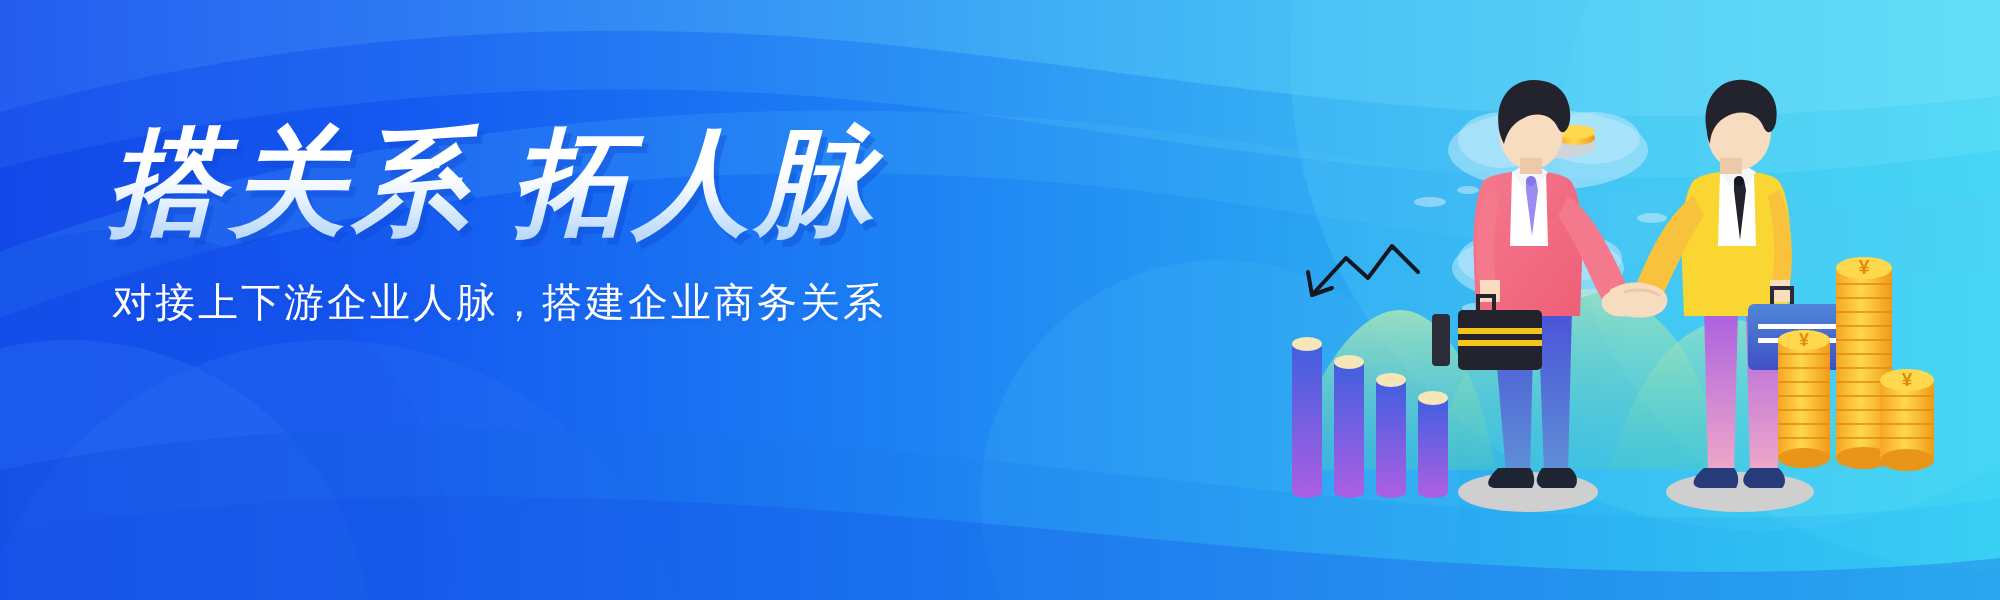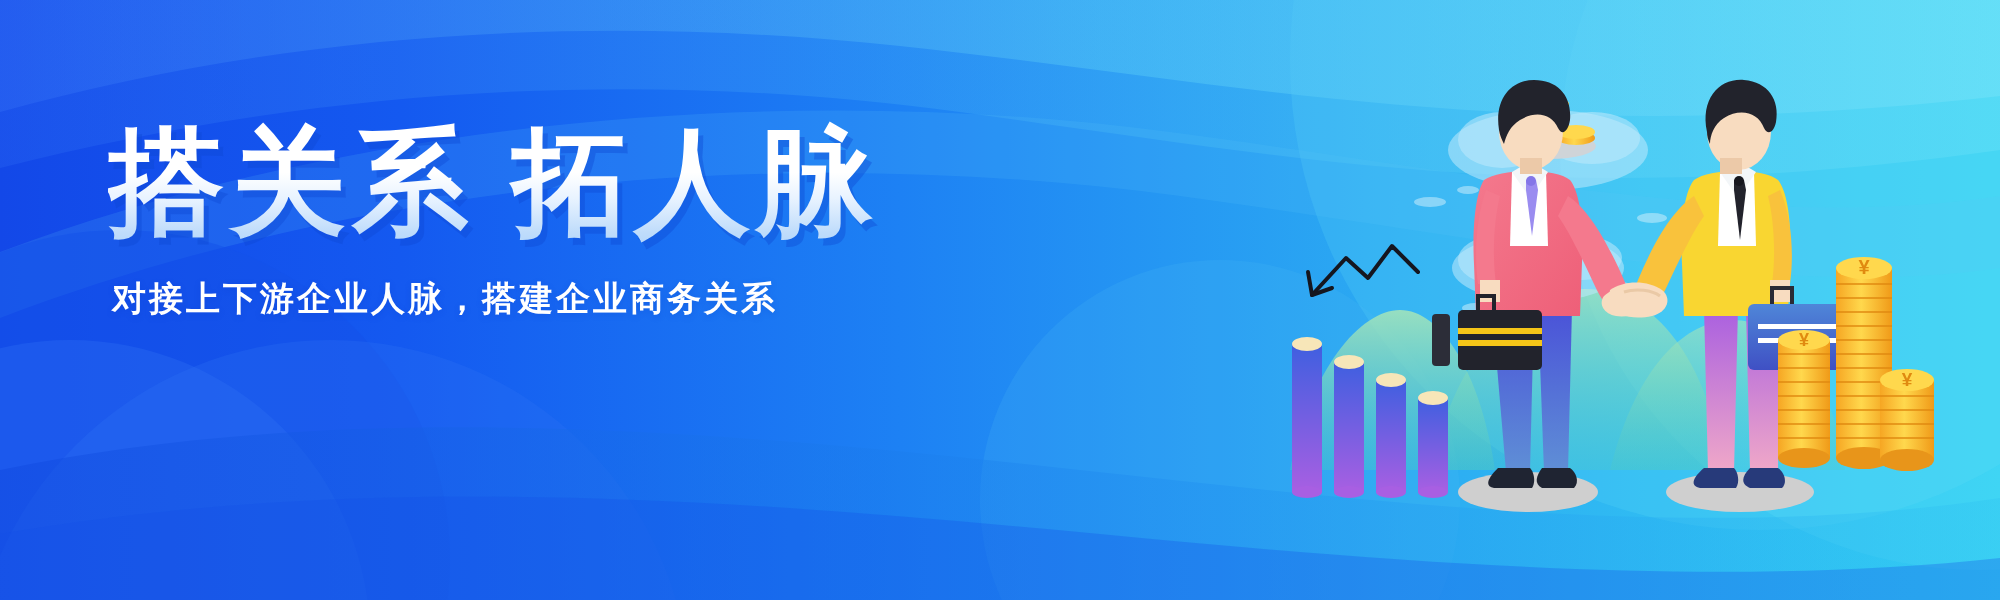--- a/index.html
+++ b/index.html
@@ -8,30 +8,30 @@
     position:relative;width:2000px;height:600px;overflow:hidden;
     font-family:"Liberation Sans","DejaVu Sans",sans-serif;
     background:linear-gradient(100deg,#1348e8 0%,#1357ef 18%,#1b78f5 42%,#2aa6f2 66%,#2fc5f2 84%,#35d2f3 100%);
   }
   .bg-layer{position:absolute;inset:0;}
   .bg-svg{position:absolute;inset:0;width:2000px;height:600px;display:block;}
 
   
   .text-block{position:absolute;left:108px;top:118px;width:900px;}
   .headline{
-    margin:0;font-size:116px;line-height:1.12;font-weight:bold;
+    margin:0;font-size:116px;line-height:1.12;font-weight:bold;font-style:italic;
     letter-spacing:6px;white-space:nowrap;
     background:linear-gradient(180deg,#ffffff 0%,#ffffff 42%,#e8f3ff 62%,#bfdcfb 88%,#b2d5fb 100%);
     -webkit-background-clip:text;background-clip:text;color:transparent;
     -webkit-text-fill-color:transparent;
     filter:drop-shadow(5px 7px 0 rgba(12,72,210,.38));
   }
   .subtitle{
-    margin:30px 0 0 4px;font-size:34px;line-height:1.2;color:#ffffff;
-    letter-spacing:3px;white-space:nowrap;font-weight:700;
+    margin:30px 0 0 4px;font-size:40px;line-height:1.2;color:#ffffff;
+    letter-spacing:3px;white-space:nowrap;font-weight:400;
     text-shadow:0 2px 6px rgba(8,60,190,.22);
   }
 
   
   .illus{position:absolute;left:1280px;top:40px;width:660px;height:520px;}
   .illus svg{display:block;width:660px;height:520px;}
 </style>
 </head>
 <body>
 

